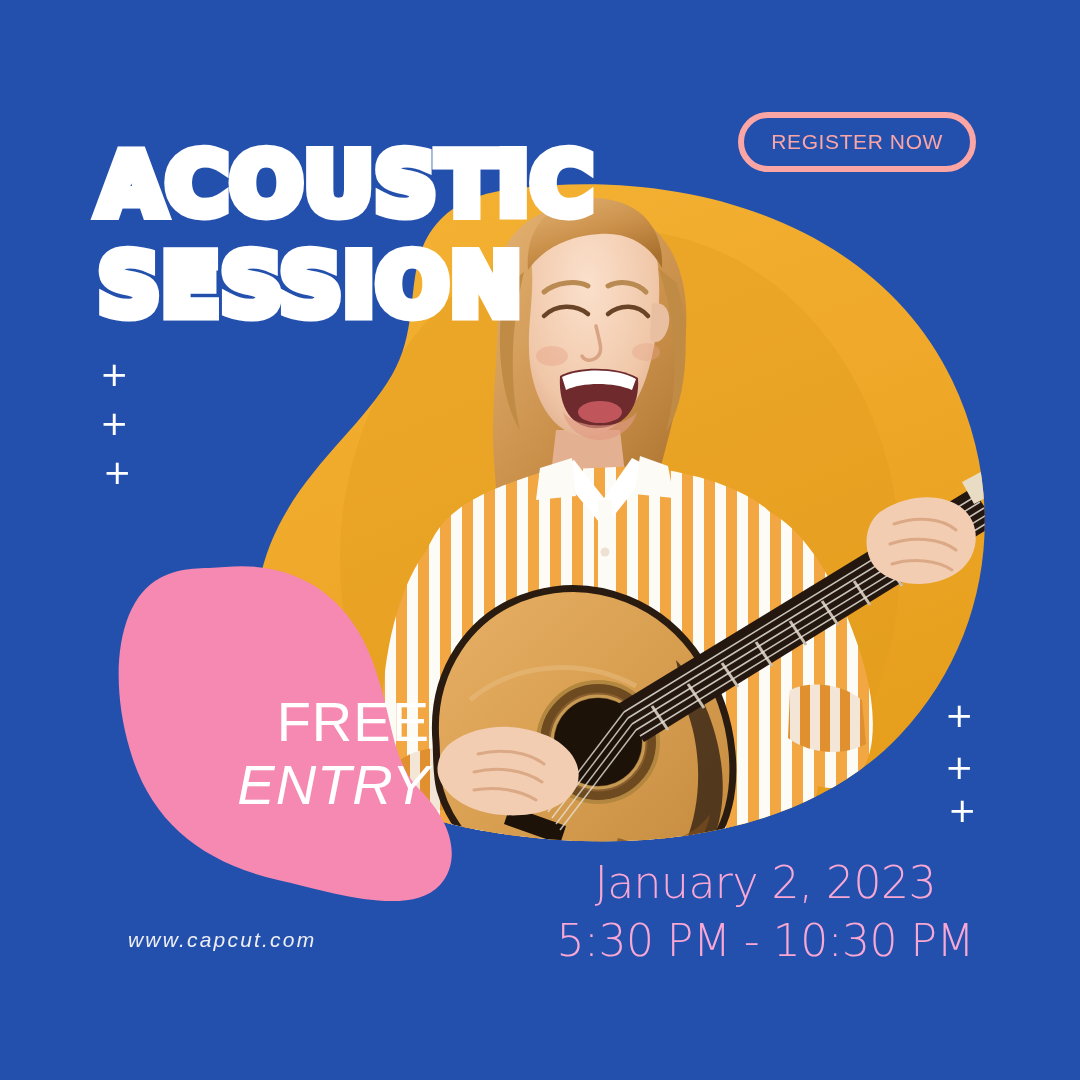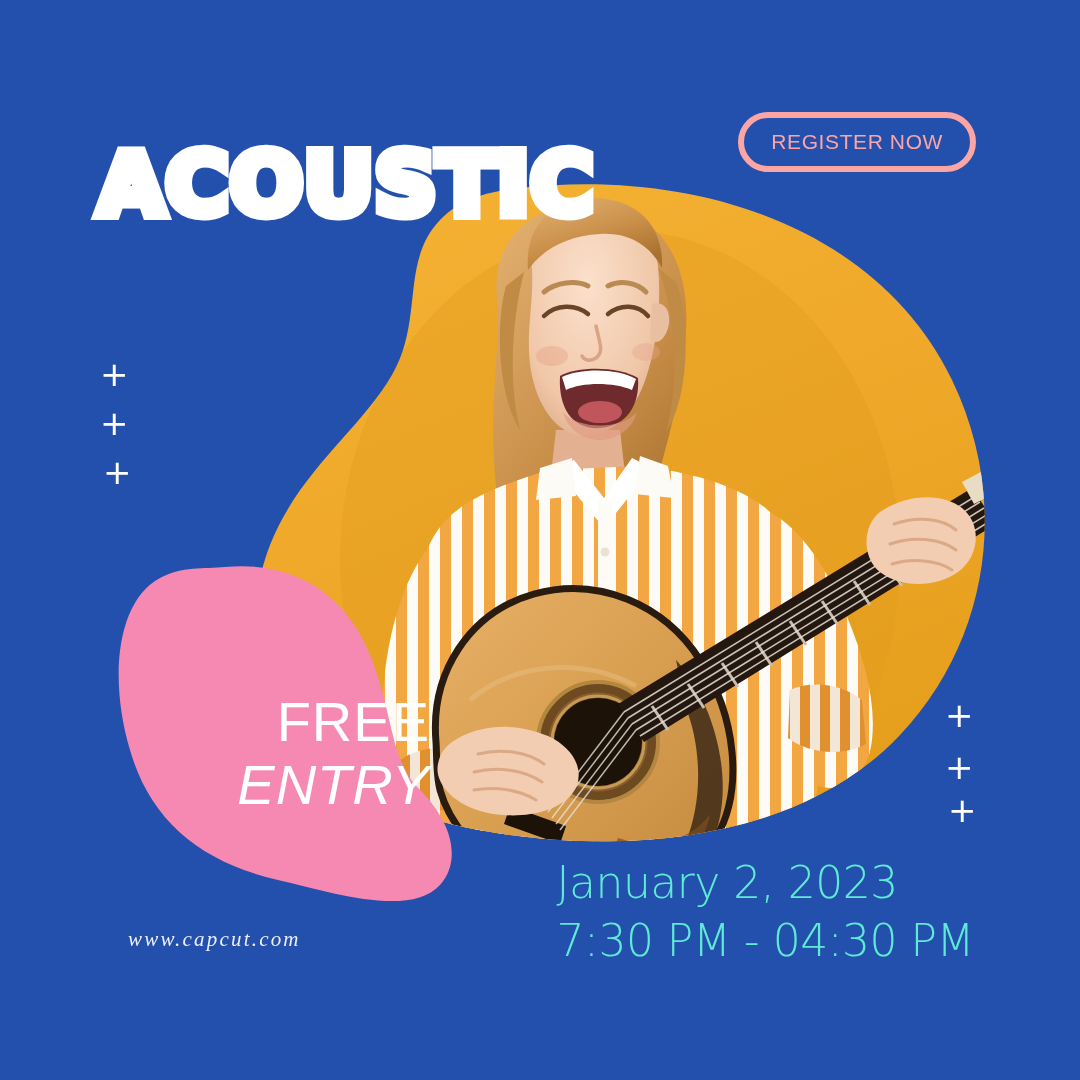--- a/index.html
+++ b/index.html
@@ -84,38 +84,38 @@
   }
   .free-entry span { display: block; }
   .free-entry .fe-2 { padding-left: 26px; font-style: italic; }
 
   
   .datetime {
     position: absolute;
     right: 106px;
     bottom: 110px;
     z-index: 35;
-    text-align: left;
-    color: #5eead4;
+    text-align: center;
+    color: #f9a8d4;
     font-family: "DejaVu Sans", sans-serif;
     font-weight: 300;
     font-size: 44px;
     line-height: 1.32;
     letter-spacing: -0.5px;
   }
   .datetime span { display: block; }
 
   
   .site-url {
     position: absolute;
     left: 128px;
     bottom: 128px;
     z-index: 35;
     color: #EDEFF5;
-    font-family: Liberation Serif, serif;
+    font-family: Liberation Sans, sans-serif;
     font-style: italic;
     font-size: 21px;
     letter-spacing: 2.2px;
     white-space: nowrap;
   }
 
   
   .plus {
     position: absolute;
     z-index: 25;
@@ -387,32 +387,33 @@
                C 452,822 462,860 440,885
                C 410,918 330,892 278,880
                C 200,862 150,820 130,750
                C 108,676 118,600 160,578
                C 182,566 204,569 225,567 Z" fill="#F589B1"></path>
     </g>
   </svg>
 
   <div class="title-block">
     <span class="title-line l1">ACOUSTIC</span>
+    <span class="title-line l2">SESSION</span>
   </div>
 
   <div class="register-btn">REGISTER NOW</div>
 
   <div class="free-entry">
     <span class="fe-1">FREE</span>
     <span class="fe-2">ENTRY</span>
   </div>
 
   <div class="datetime">
     <span>January 2, 2023</span>
-    <span>7:30 PM - 04:30 PM</span>
+    <span>5:30 PM - 10:30 PM</span>
   </div>
 
   <div class="site-url">www.capcut.com</div>
 
   <span class="plus pl-a">+</span>
   <span class="plus pl-b">+</span>
   <span class="plus pl-c">+</span>
   <span class="plus pr-a">+</span>
   <span class="plus pr-b">+</span>
   <span class="plus pr-c">+</span>

